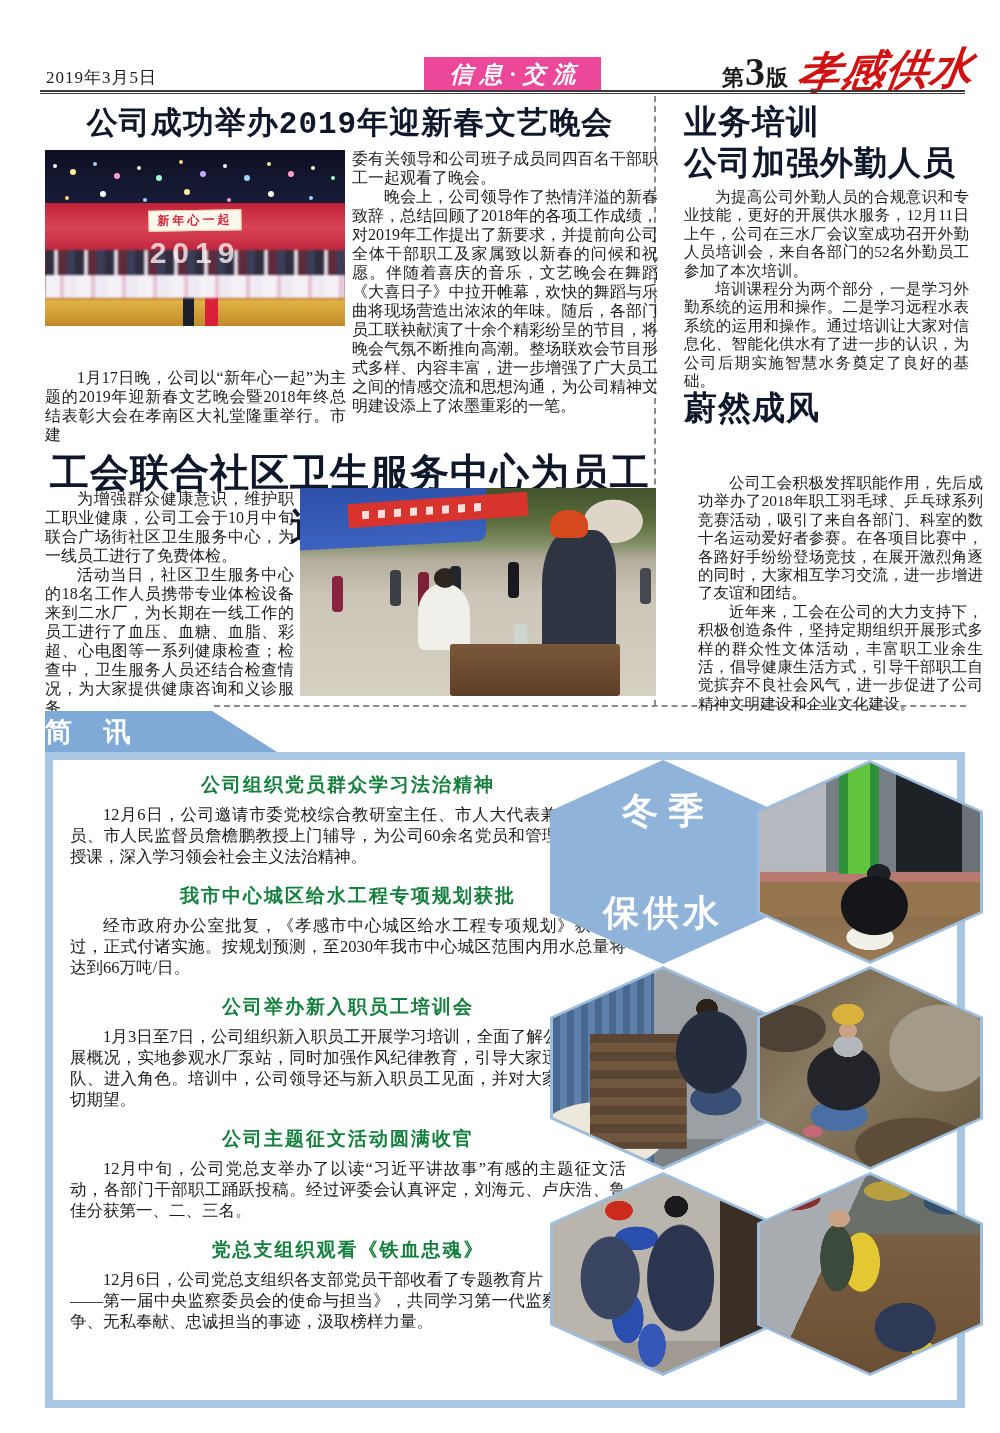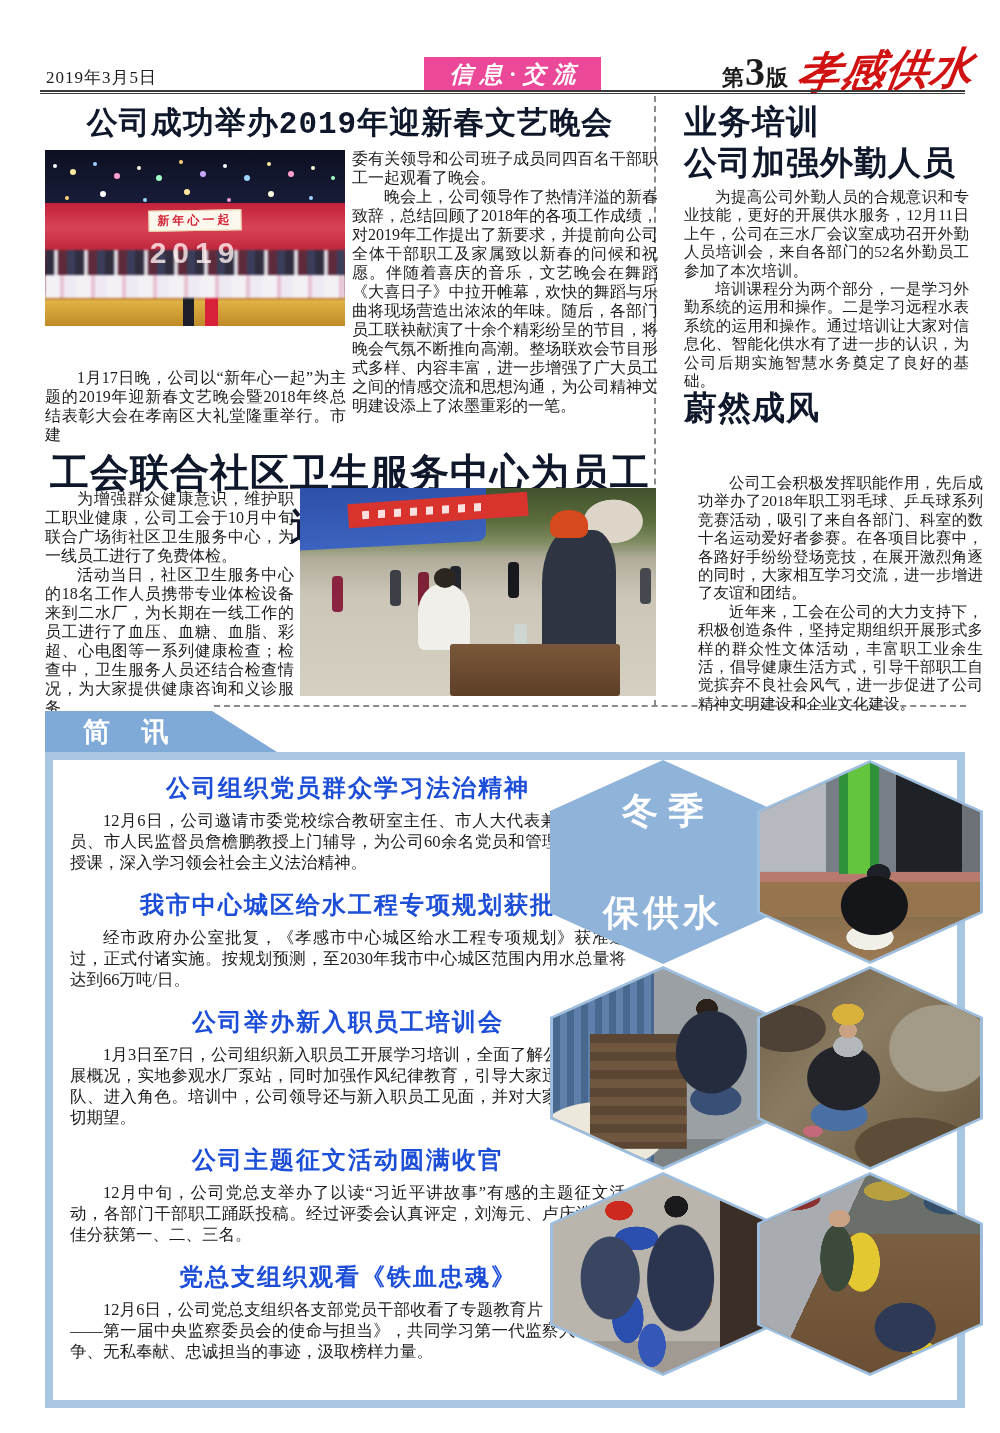--- a/index.html
+++ b/index.html
@@ -80,26 +80,26 @@
   .ph2-table::before { content:""; position:absolute; left:56px; top:-26px; width:13px; height:30px; background:#cfd6d2; border-radius:3px; }
 
   
   .a3-body { top:188px; height:200px; }
   .a4-body { top:474px; }
 
   
   .jx-banner { left:45px; top:711px; width:232px; height:41px; background:#7fa9d6;
       clip-path:polygon(0 0,72% 0,100% 100%,0 100%); display:flex; align-items:center; }
   .jx-banner span { color:#fff; font-family:"Liberation Sans",sans-serif; font-weight:bold;
-      font-size:27px; letter-spacing:12px; padding-left:38px; }
+      font-size:27px; letter-spacing:12px; }
   .jx-box { left:45px; top:752px; width:920px; height:656px; border:8px solid #a9c6e3; background:#fff; }
   .briefs { left:70px; top:772px; width:556px; }
   .brief { margin-bottom:16px; }
-  .brief h3 { font-family:"Liberation Sans","DejaVu Sans",sans-serif; font-weight:bold; font-size:24px;
-      text-align:center; letter-spacing:2px; color:#1d4ed8; margin-bottom:6px; }
+  .brief h3 { font-family:"Liberation Sans","DejaVu Sans",sans-serif; font-weight:bold; font-size:19px;
+      text-align:center; letter-spacing:2px; color:#15803d; margin-bottom:6px; }
   .brief p { font-size:16.5px; line-height:21px; text-align:justify; text-justify:inter-character; text-indent:2em; }
 
   
   .hex { position:absolute; width:226px; height:204px;
       clip-path:polygon(50% 0,100% 25%,100% 75%,50% 100%,0 75%,0 25%);gap:43px; }
   .hex-in { position:absolute; left:3px; top:3px; right:3px; bottom:3px;
       clip-path:polygon(50% 0,100% 25%,100% 75%,50% 100%,0 75%,0 25%); overflow:hidden; }
   .hex-border { background:#9dbede; }
   .hex-label { background:#8fb3d9; display:flex; flex-direction:column; align-items:center; justify-content:center;
       color:#fff; font-family:"Liberation Sans",sans-serif; font-weight:bold; }

